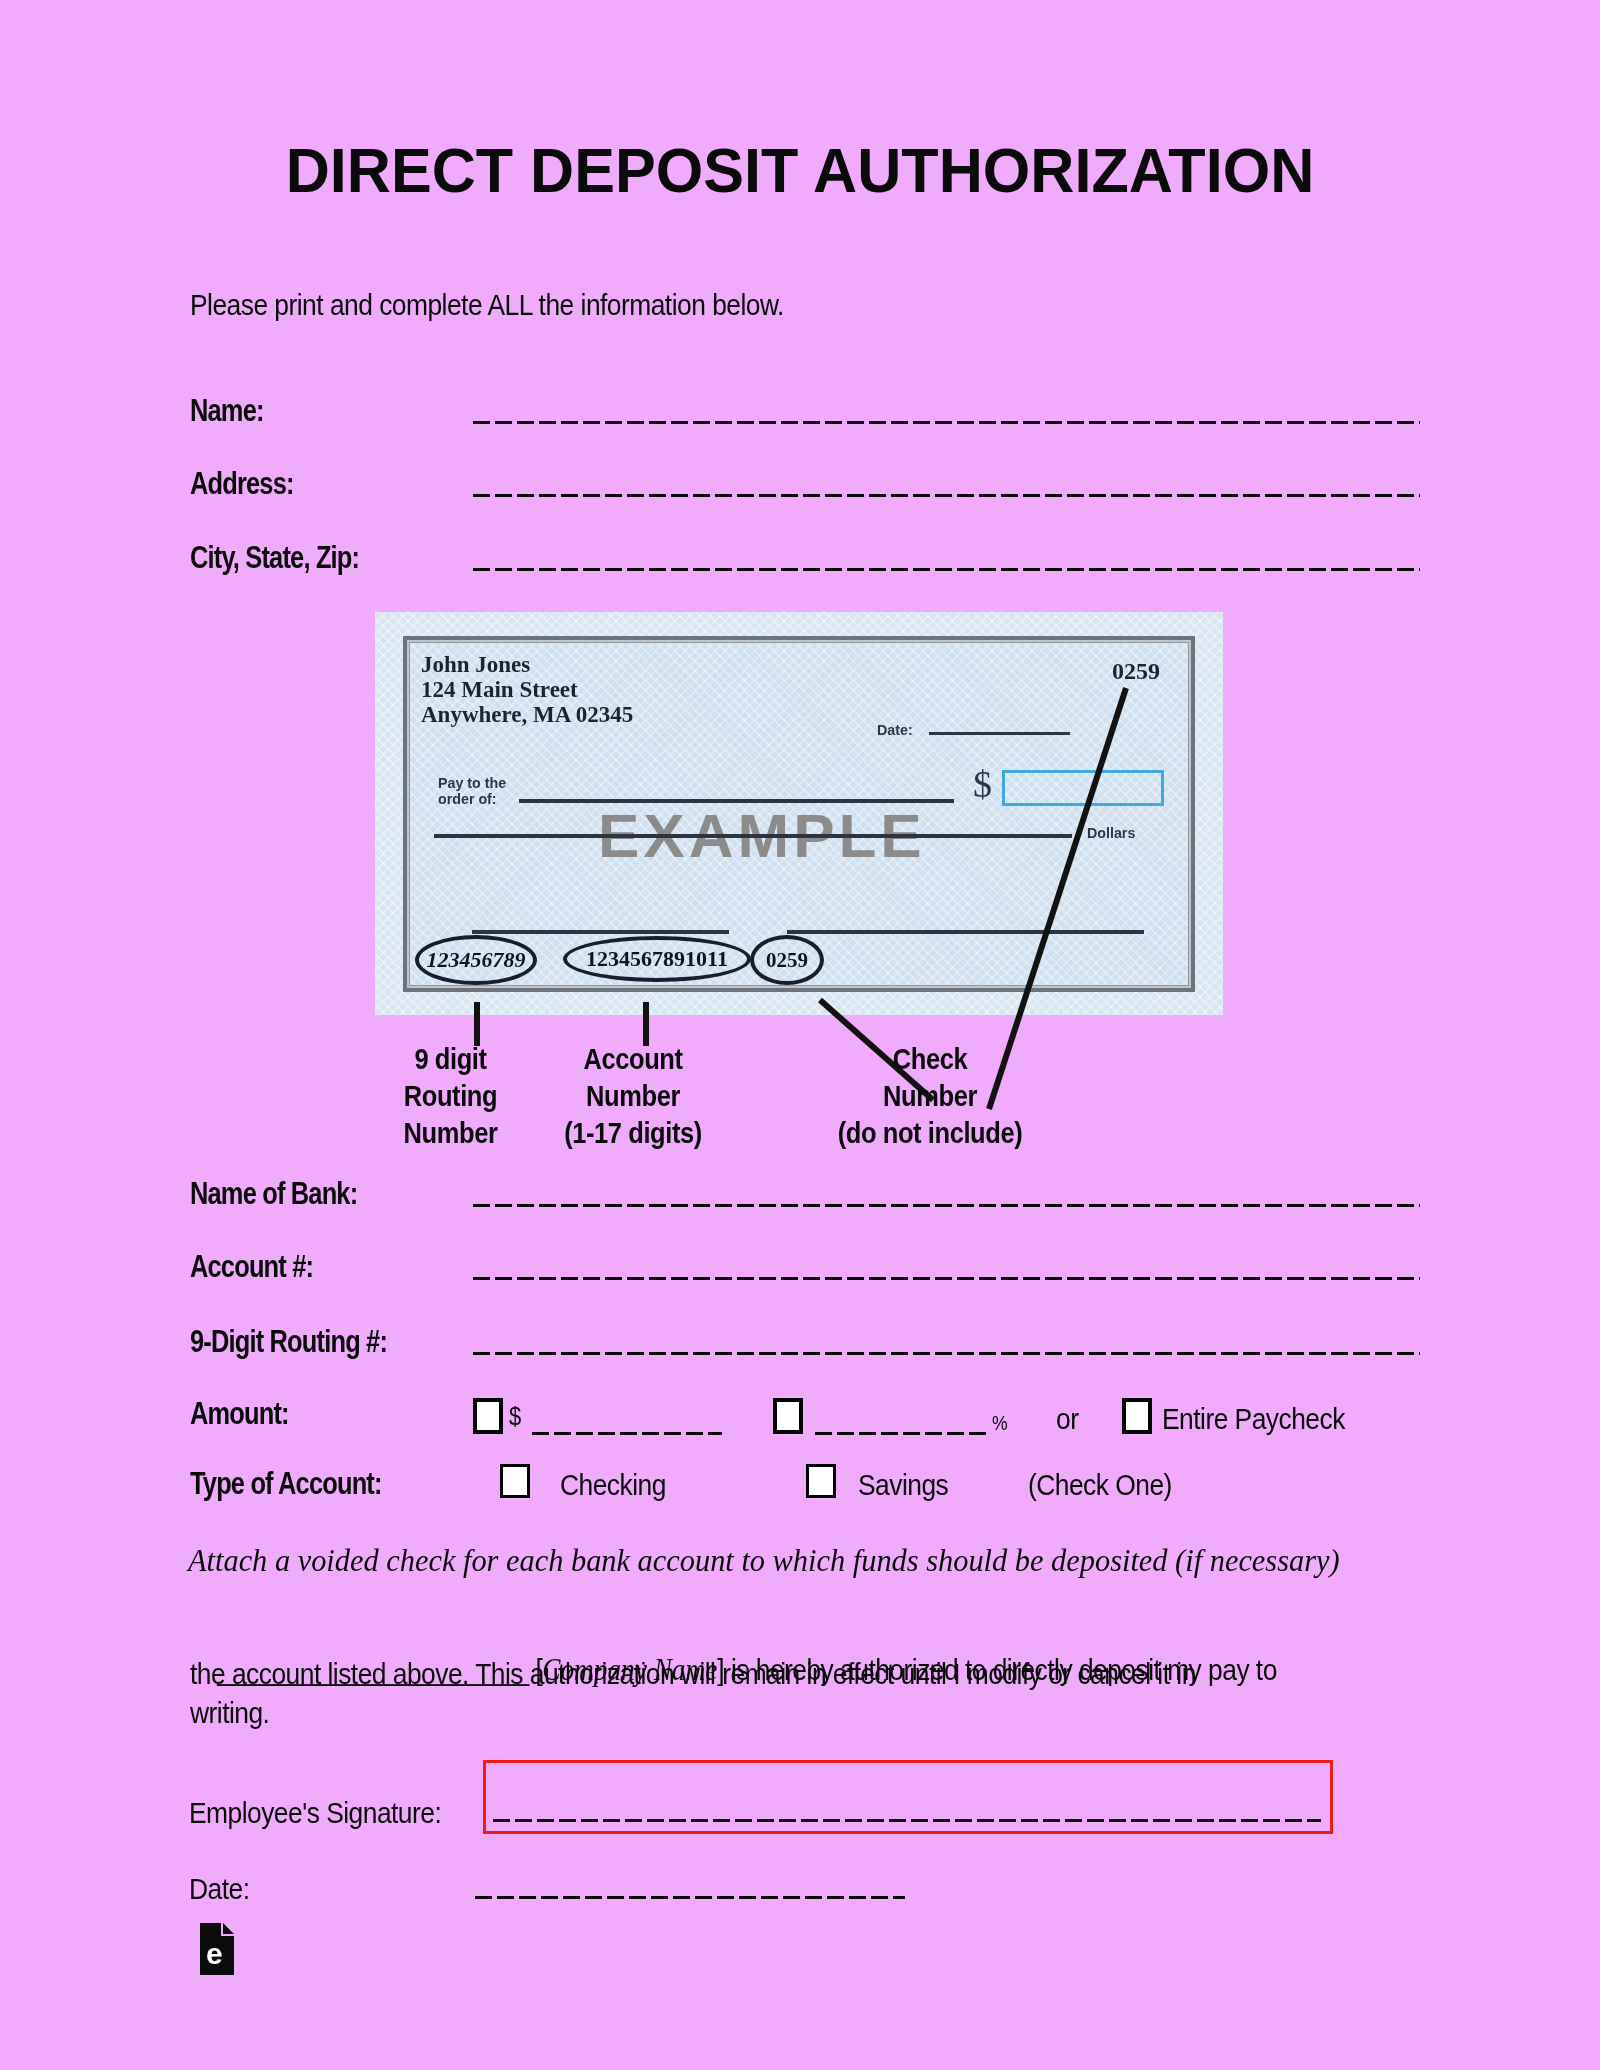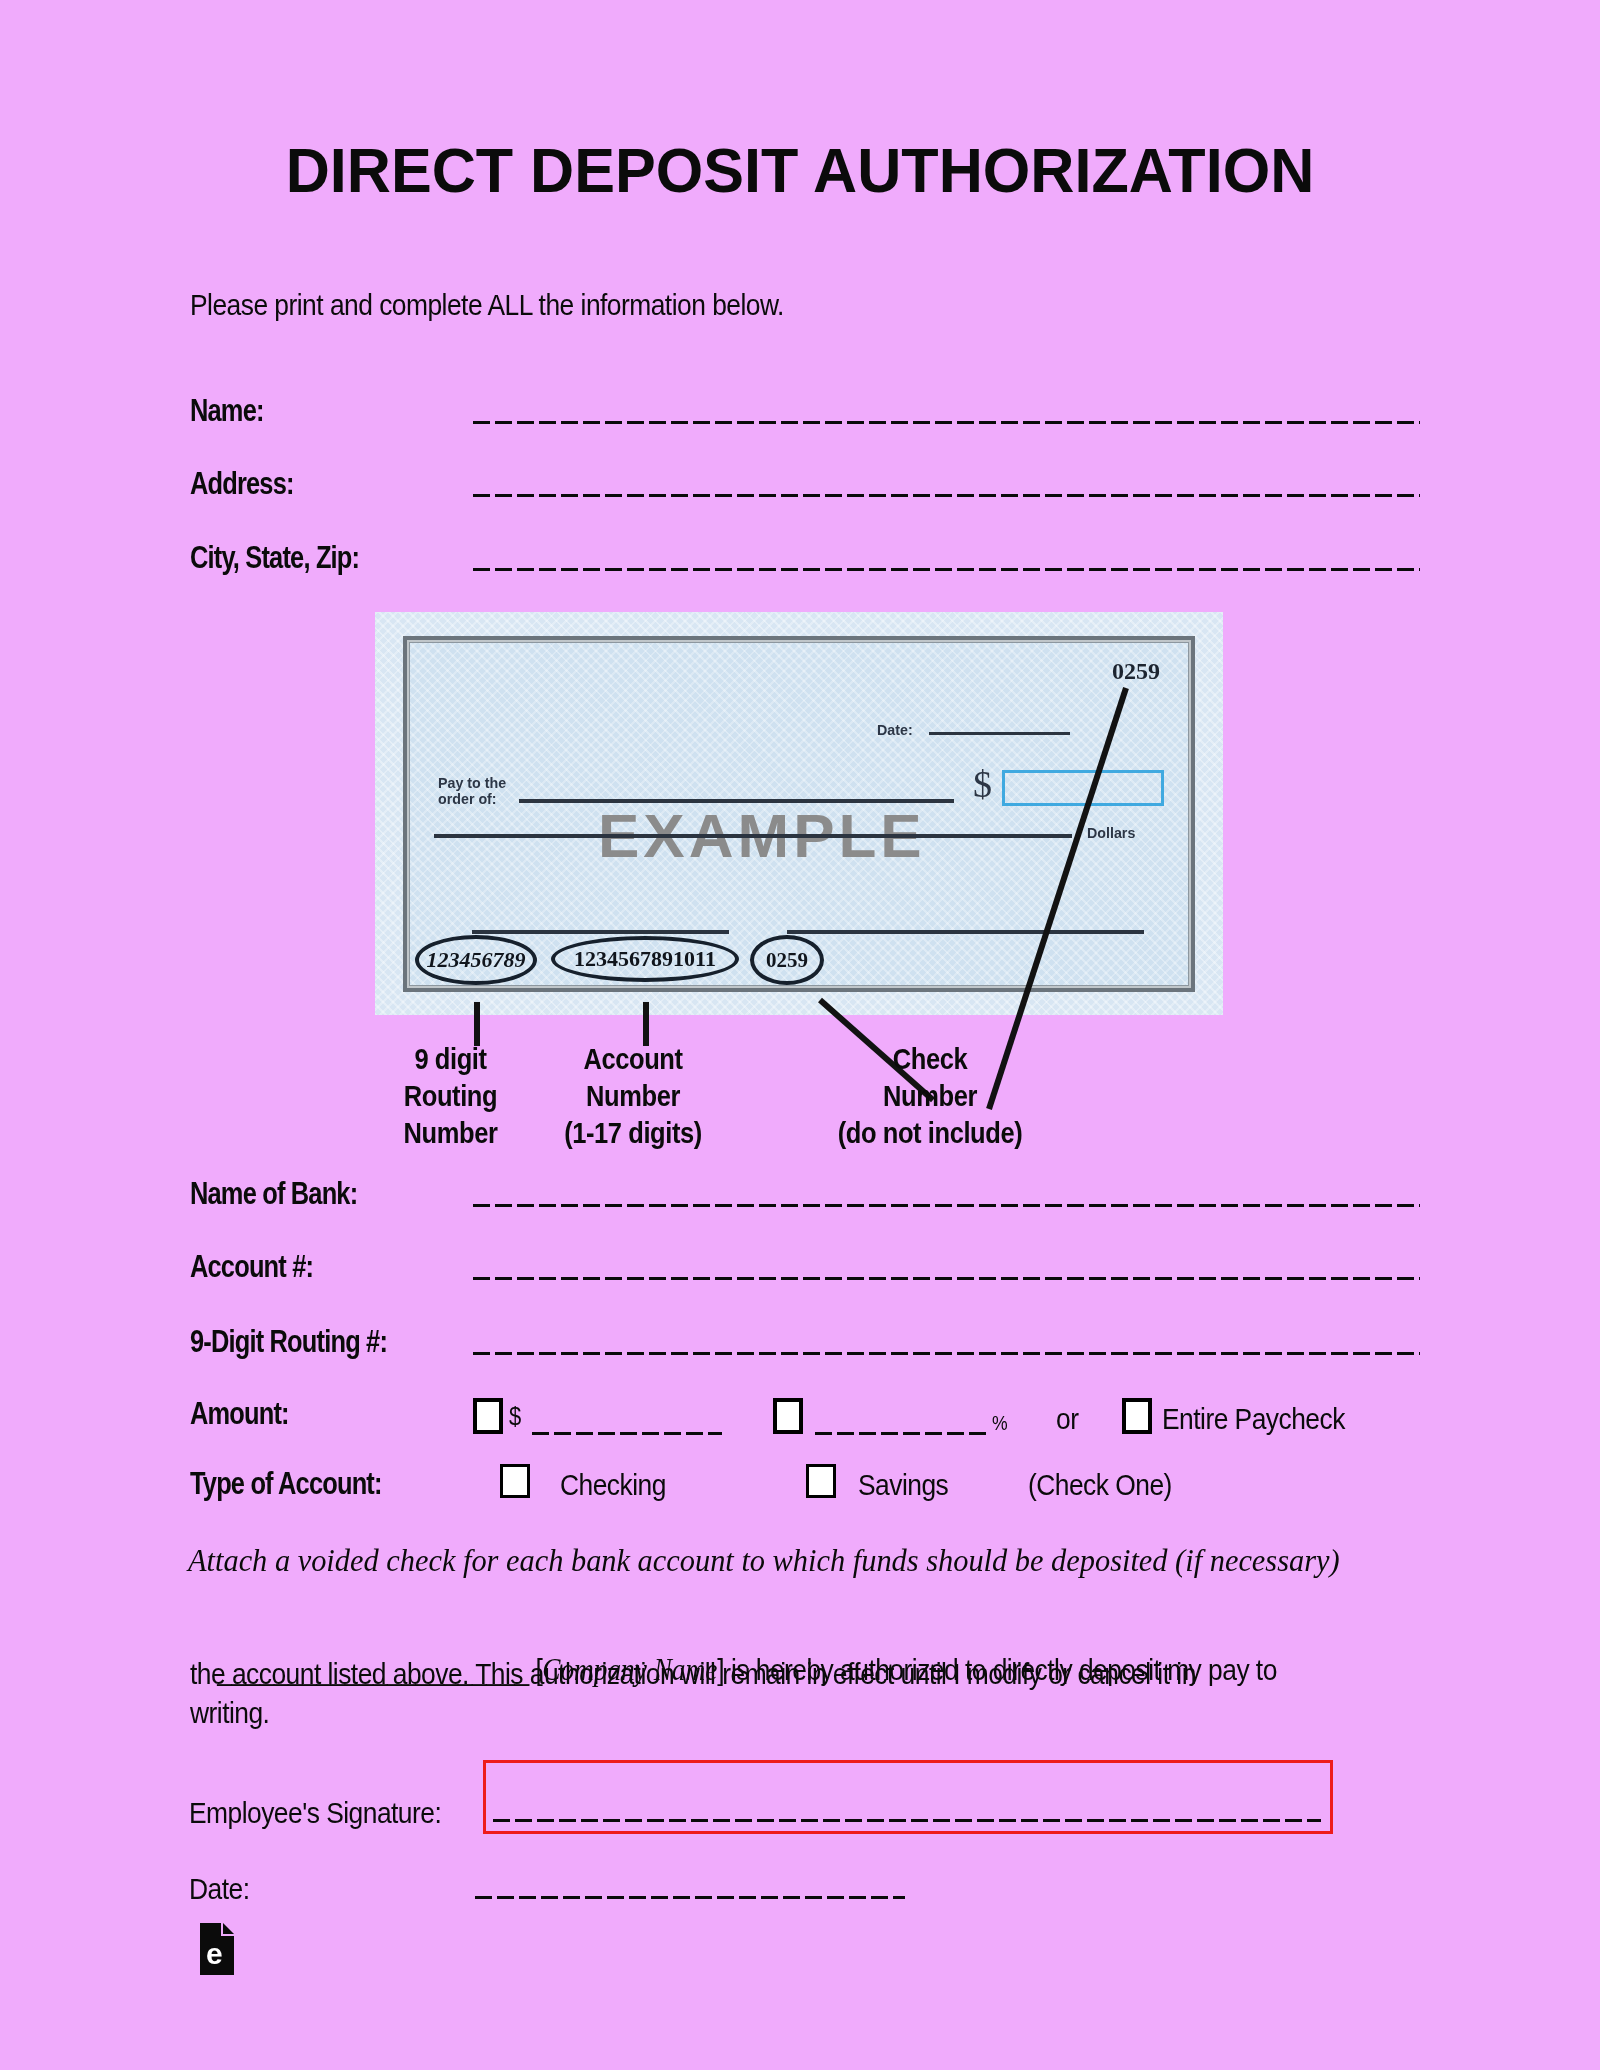--- a/index.html
+++ b/index.html
@@ -91,20 +91,25 @@
 
   <div class="abs boldlbl" style="left:190px;top:466px;">Address:</div>
   <div class="abs dash" style="left:473px;top:494px;width:947px;"></div>
 
   <div class="abs boldlbl" style="left:190px;top:540px;">City, State, Zip:</div>
   <div class="abs dash" style="left:473px;top:568px;width:947px;"></div>
 
   <div class="abs check-fig">
     <div class="abs check-inner">
 
+      <div class="abs chk-serif payer" style="left:14px;top:12px;">
+        <div>John Jones</div>
+        <div>124 Main Street</div>
+        <div>Anywhere, MA 02345</div>
+      </div>
 
       <div class="abs chk-serif" style="left:705px;top:18px;font-size:24px;font-weight:600;">0259</div>
 
       <div class="abs chk-small" style="left:470px;top:82px;">Date:</div>
       <div class="chk-line" style="left:522px;top:92px;width:141px;height:3px;"></div>
 
       <div class="abs chk-small" style="left:31px;top:135px;">
         <div>Pay to the</div>
         <div>order of:</div>
       </div>
@@ -118,21 +123,21 @@
       <div class="abs watermark" style="left:191px;top:160px;">EXAMPLE</div>
 
       <div class="chk-line" style="left:27px;top:194px;width:638px;"></div>
 
       <div class="chk-line" style="left:65px;top:290px;width:257px;"></div>
       <div class="chk-line" style="left:380px;top:290px;width:357px;"></div>
 
       <div class="oval" style="left:8px;top:295px;width:114px;height:42px;font-style:italic;">
         <span style="font-size:22px;">123456789</span>
       </div>
-      <div class="oval" style="left:144px;top:296px;width:180px;height:38px;">
+      <div class="oval" style="left:156px;top:296px;width:180px;height:38px;">
         <span style="font-size:22px;">1234567891011</span>
       </div>
       <div class="oval" style="left:343px;top:295px;width:66px;height:42px;">
         <span style="font-size:21px;">0259</span>
       </div>
     </div>
   </div>
 
   <svg class="abs" style="left:375px;top:612px;pointer-events:none;" width="850" height="545" viewBox="0 0 850 545">
     <line x1="102" y1="390" x2="102" y2="434" stroke="#121212" stroke-width="6"></line>

